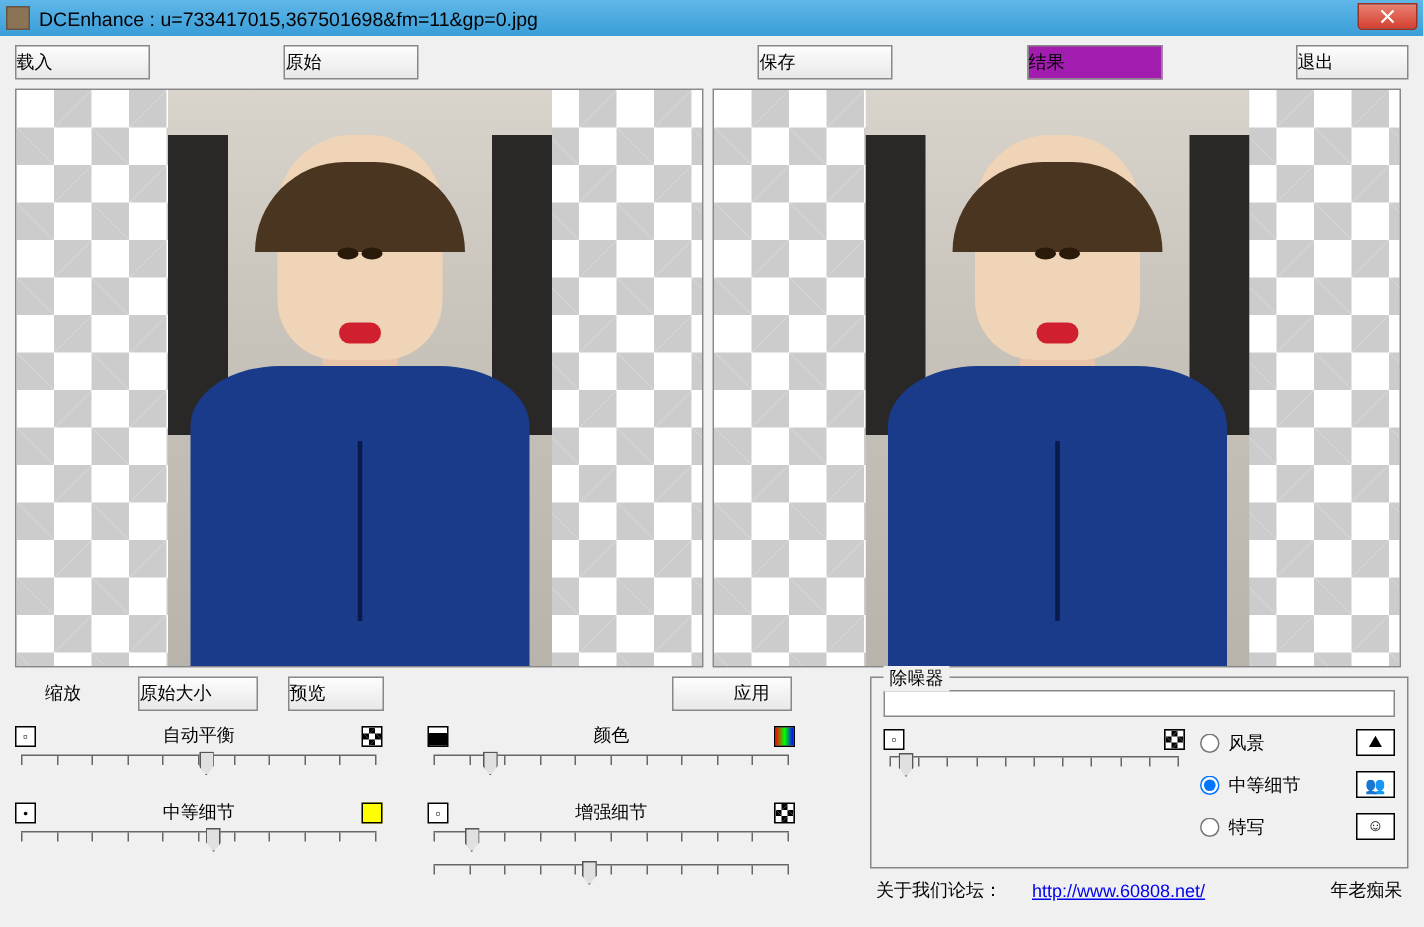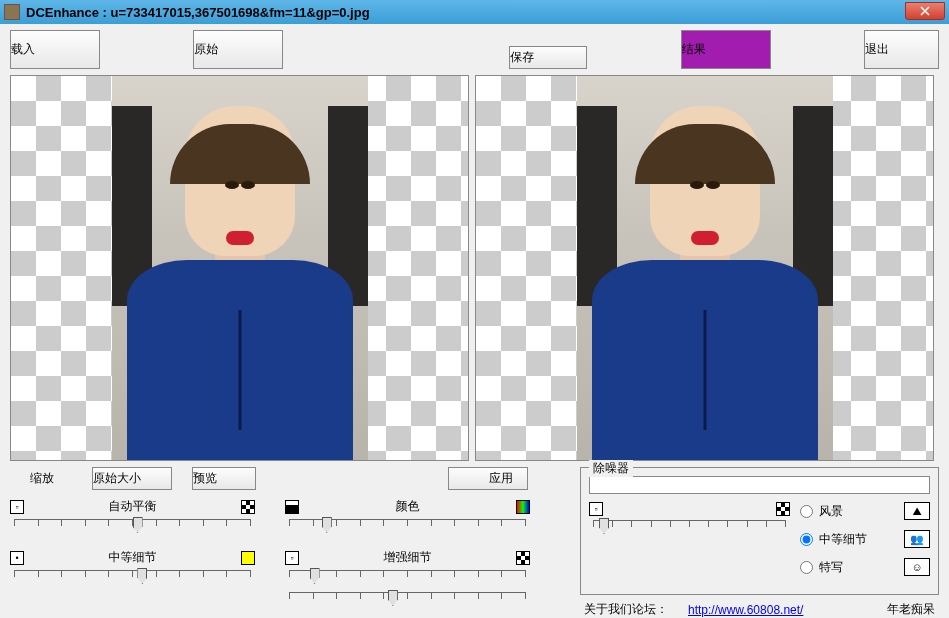--- a/index.html
+++ b/index.html
@@ -1,17 +1,17 @@
 <!DOCTYPE html>
 <html><head>
   <meta charset="utf-8">
   <style>
     * { margin: 0; padding: 0; box-sizing: border-box; }
     body { font-family: "Microsoft YaHei", "SimSun", sans-serif; font-size: 12px; background: #f0f0f0; width: 949px; height: 618px; overflow: hidden; }
-    .titlebar { height: 24px; background: linear-gradient(to bottom, #5fb6e8, #3a9ed8); display: flex; align-items: center; padding: 0 4px; color: #000; position: relative; font-weight: bold; }
+    .titlebar { height: 24px; background: linear-gradient(to bottom, #5fb6e8, #3a9ed8); display: flex; align-items: center; padding: 0 4px; color: #000; position: relative; }
     .titlebar-icon { width: 16px; height: 16px; background: #8b7355; margin-right: 6px; border: 1px solid #654; }
     .titlebar-text { flex: 1; color: #000; font-size: 13px; }
     .close-btn { width: 40px; height: 18px; background: linear-gradient(to bottom, #e88070, #d44030); color: #fff; display: flex; align-items: center; justify-content: center; font-size: 11px; border: 1px solid #a03020; border-radius: 0 0 3px 3px; cursor: pointer; margin-top: -2px; }
     .content { padding: 6px 10px; }
     .toprow { display: flex; gap: 6px; margin-bottom: 6px; }
     .btn { background: linear-gradient(to bottom, #fdfdfd, #e8e8e8); border: 1px solid #888; padding: 2px 0; font-size: 12px; cursor: pointer; text-align: left; font-family: inherit; }
     .btn-highlight { background: #a21caf; }
     .images-row { display: flex; gap: 6px; margin-bottom: 6px; }
     .img-panel { width: 459px; height: 386px; border: 1px solid #888; background-image:
       linear-gradient(45deg, #ccc 25%, transparent 25%),
@@ -86,21 +86,21 @@
       </svg>
   </div>
 </div>
 
 <div class="content">
 
   <div class="toprow">
     <button class="btn" style="width:90px; margin-left:0;">载入</button>
     <div style="flex:1"></div>
     <button class="btn" style="width:90px; margin-right:220px;">原始</button>
-    <button class="btn" style="width:78px;margin-top:16px;">保存</button>
+    <button class="btn" style="width:90px;">保存</button>
     <div style="flex:1"></div>
     <button class="btn btn-highlight" style="width:90px;">结果</button>
     <div style="flex:1"></div>
     <button class="btn" style="width:75px;">退出</button>
   </div>
 
   <div class="images-row">
     <div class="img-panel">
       <div class="portrait">
         <div class="portrait-bg"></div>

